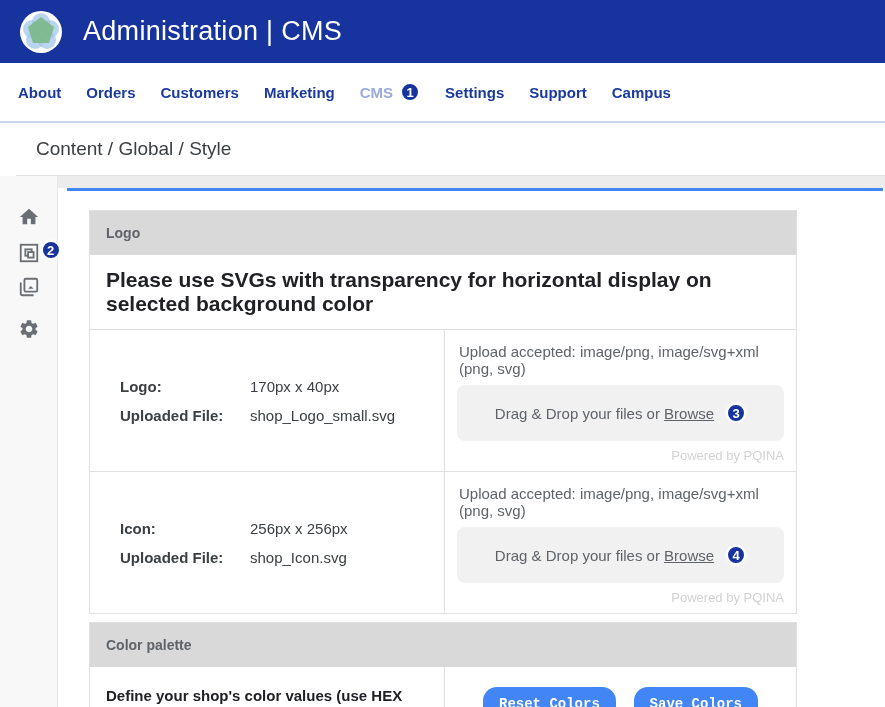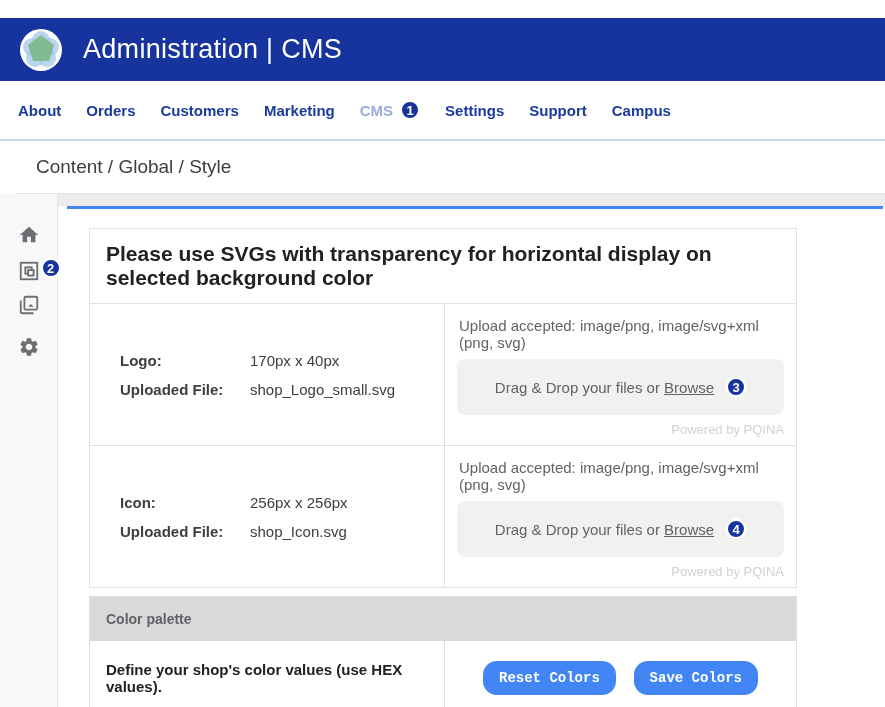--- a/index.html
+++ b/index.html
@@ -1,21 +1,21 @@
 <!DOCTYPE html>
 <html style="--header-bg: #16339e; --nav-link: #1a3a9e; --nav-active: #9aabdc; --badge: #16339e; --accent: #4285f4; --section-header-bg: #d9d9d9; --dropzone-bg: #f1f1f1; --black: #000000;"><head>
 <meta charset="utf-8">
 <style>
   * { margin:0; padding:0; box-sizing:border-box; }
   html,body { width:885px; height:707px; overflow:hidden; background:#fff;
               font-family:"Liberation Sans", sans-serif; }
 
   
   .app-header { height:63px; background:var(--header-bg,#16339e); display:flex;
-                align-items:center; padding-left:19px;margin-top:18px; }
+                align-items:center; padding-left:19px; }
   .logo-circle { width:44px; height:44px; flex:0 0 44px; }
   .app-title { color:#fff; font-size:27px; font-weight:400; margin-left:20px;
                letter-spacing:.3px; }
 
   
   .main-nav { height:60px; display:flex; align-items:center; padding-left:18px;
               gap:25px; border-bottom:2px solid #c9d6ee; background:#fff; }
   .nav-item { font-size:15px; font-weight:bold; color:var(--nav-link,#1a3a9e);
               text-decoration:none; display:flex; align-items:center; cursor:pointer; }
   .nav-item.active { color:var(--nav-active,#9aabdc); }
@@ -159,20 +159,21 @@
     <div class="side-icon">
       <svg viewBox="0 0 24 24" fill="currentColor">
         <path d="M19.14,12.94c0.04-0.3,0.06-0.61,0.06-0.94c0-0.32-0.02-0.64-0.07-0.94l2.03-1.58c0.18-0.14,0.23-0.41,0.12-0.61l-1.92-3.32c-0.12-0.22-0.37-0.29-0.59-0.22l-2.39,0.96c-0.5-0.38-1.03-0.7-1.62-0.94L14.4,2.81c-0.04-0.24-0.24-0.41-0.48-0.41h-3.84c-0.24,0-0.43,0.17-0.47,0.41L9.25,5.35C8.66,5.59,8.12,5.92,7.63,6.29L5.24,5.33c-0.22-0.08-0.47,0-0.59,0.22L2.74,8.87C2.62,9.08,2.66,9.34,2.86,9.48l2.03,1.58C4.84,11.36,4.8,11.69,4.8,12s0.02,0.64,0.07,0.94l-2.03,1.58c-0.18,0.14-0.23,0.41-0.12,0.61l1.92,3.32c0.12,0.22,0.37,0.29,0.59,0.22l2.39-0.96c0.5,0.38,1.03,0.7,1.62,0.94l0.36,2.54c0.05,0.24,0.24,0.41,0.48,0.41h3.84c0.24,0,0.44-0.17,0.47-0.41l0.36-2.54c0.59-0.24,1.13-0.56,1.62-0.94l2.39,0.96c0.22,0.08,0.47,0,0.59-0.22l1.92-3.32c0.12-0.22,0.07-0.47-0.12-0.61L19.14,12.94z M12,15.6c-1.98,0-3.6-1.62-3.6-3.6s1.62-3.6,3.6-3.6s3.6,1.62,3.6,3.6S13.98,15.6,12,15.6z"></path>
       </svg>
     </div>
   </aside>
 
   <main class="panel">
 
     <section class="section">
+      <div class="section-header">Logo</div>
       <div class="section-note">Please use SVGs with transparency for horizontal display on selected background color</div>
 
       <div class="split-row">
         <div class="cell-left">
           <div class="kv">
             <span class="k">Logo:</span>
             <span class="v">170px x 40px</span>
           </div>
           <div class="kv">
             <span class="k">Uploaded File:</span>

